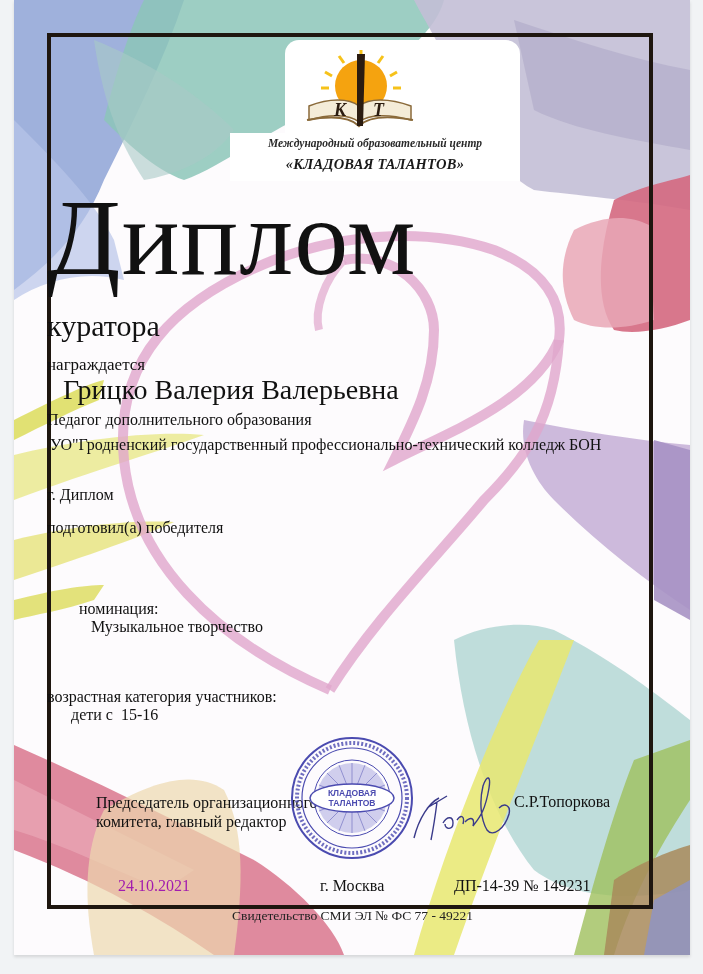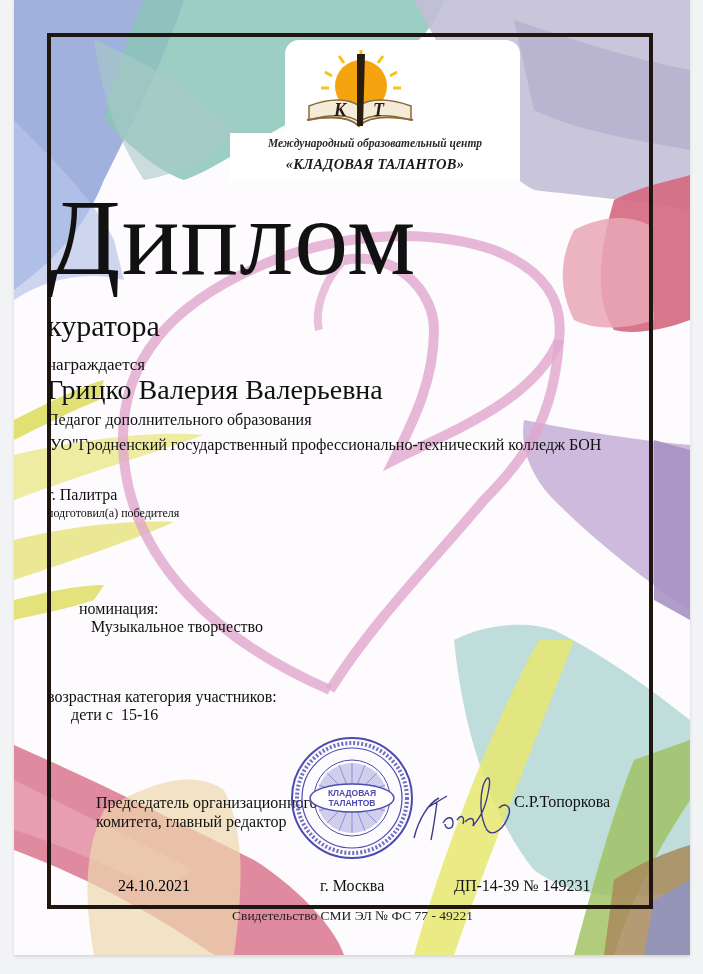--- a/index.html
+++ b/index.html
@@ -8,33 +8,33 @@
   .bg { position:absolute; left:0; top:0; width:676px; height:955px; }
   .frame { position:absolute; left:33px; top:33px; width:606px; height:876px; border:4px solid #1e160f; box-sizing:border-box; }
   .logo-box { position:absolute; left:271px; top:40px; width:235px; height:93px; background:#ffffff; border-radius:14px 14px 0 0; }
   .org-box { position:absolute; left:216px; top:133px; width:290px; height:48px; background:#ffffff; }
   .org-line1 { position:absolute; left:216px; top:137px; width:290px; text-align:center; font-size:11.5px; font-style:italic; font-weight:bold; color:#2a2a2a; }
   .org-line2 { position:absolute; left:216px; top:156px; width:290px; text-align:center; font-size:14.5px; font-style:italic; font-weight:bold; color:#1a1a1a; letter-spacing:0.2px; }
   .center { position:absolute; left:33px; width:606px; text-align:left; color:#111; }
   .title { top:178px; font-size:108px; line-height:120px; letter-spacing:1px; }
   .subtitle { top:309px; font-size:30px; }
   .awarded { top:355px; font-size:17px; }
-  .name { top:374px; font-size:28px; }
+  .name { top:374px; font-size:28px;padding-left:16px; }
   .position { top:411px; font-size:16px; }
   .org { top:436px; font-size:16px; left:36px; width:606px; }
   .city { top:486px; font-size:16px; }
-  .prepared { top:506px; font-size:12px; }
+  .prepared { top:519px; font-size:16px; }
   .contest { top:538px; font-size:16px; line-height:20px; left:45px; width:590px; }
   .nom-label { top:600px; font-size:16px;margin-left:32px; }
   .nom-val { top:618px; font-size:16px;padding-left:44px; }
   .age-label { top:688px; font-size:16px; }
   .age-val { top:706px; font-size:16px;padding-left:24px; }
   .chair { position:absolute; left:82px; top:793px; font-size:16px; line-height:19px; color:#111; }
   .signer { position:absolute; left:500px; top:793px; font-size:16px; color:#111; }
-  .date { position:absolute; left:104px; top:877px; font-size:16px; color:#000000; }
+  .date { position:absolute; left:104px; top:877px; font-size:16px; color:#a21caf; }
   .place { position:absolute; left:306px; top:877px; font-size:16px; color:#111; }
   .number { position:absolute; left:440px; top:877px; font-size:16px; color:#111; }
   .media { position:absolute; left:218px; top:908px; font-size:13.5px; color:#222; }
   .stamp { position:absolute; left:275px; top:735px; width:126px; height:126px; }
   .signature { position:absolute; left:395px; top:768px; width:105px; height:80px; }
   .logo-svg { position:absolute; left:278px; top:46px; width:120px; height:84px; }
 </style>
 </head>
 <body>
 
@@ -105,21 +105,21 @@
   <div class="org-box"></div>
   <div class="org-line1">Международный образовательный центр</div>
   <div class="org-line2">«КЛАДОВАЯ ТАЛАНТОВ»</div>
 
   <div class="center title">Диплом</div>
   <div class="center subtitle">куратора</div>
   <div class="center awarded">награждается</div>
   <div class="center name">Грицко Валерия Валерьевна</div>
   <div class="center position">Педагог дополнительного образования</div>
   <div class="center org">УО"Гродненский государственный профессионально-технический колледж БОН</div>
-  <div class="center city">г. Палитра</div>
+  <div class="center city">г. Диплом</div>
   <div class="center prepared">подготовил(а) победителя</div>
   <div class="center nom-label">номинация:</div>
   <div class="center nom-val">Музыкальное творчество</div>
   <div class="center age-label">возрастная категория участников:</div>
   <div class="center age-val" style="white-space:pre;">дети с  15-16</div>
 
   <div class="chair">
     <div>Председатель организационного</div>
     <div>комитета, главный редактор</div>
   </div>

